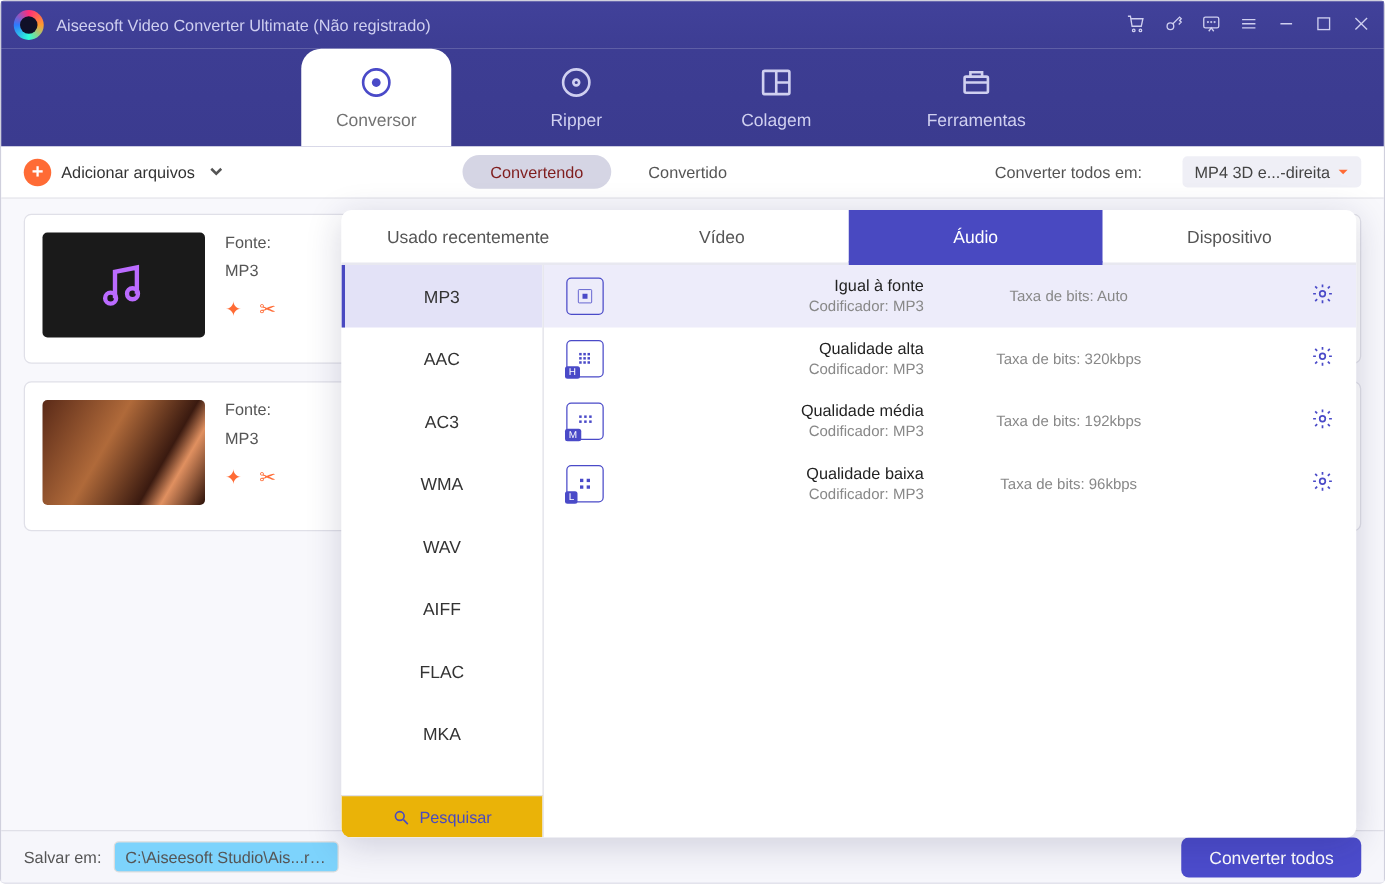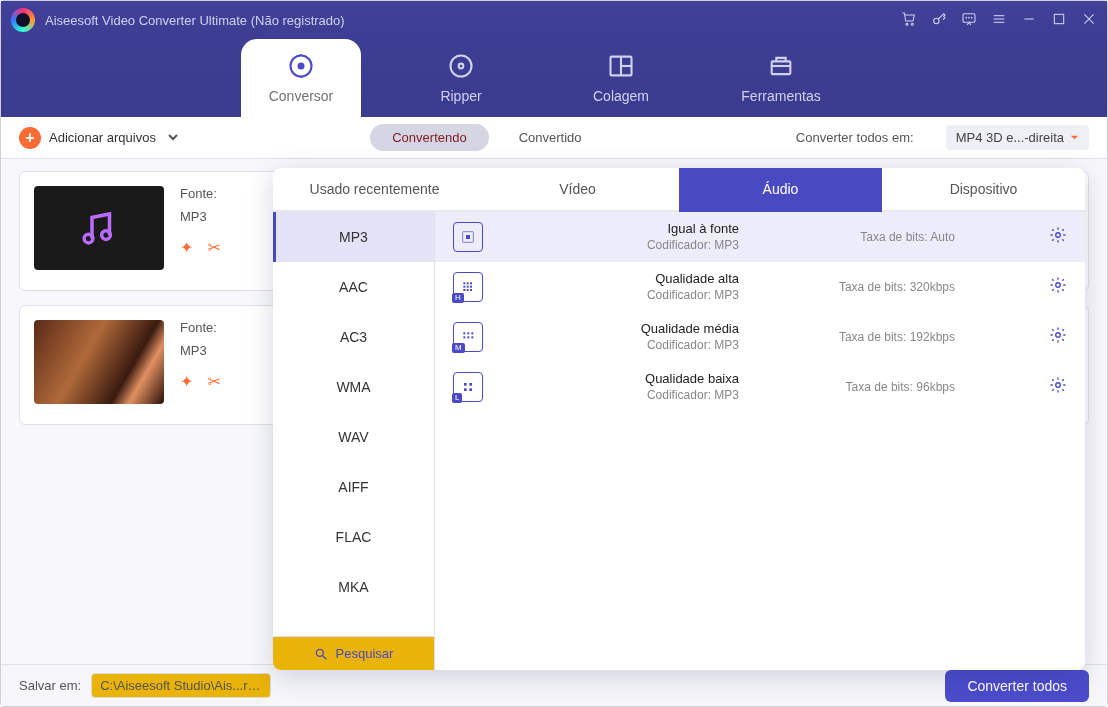--- a/index.html
+++ b/index.html
@@ -159,21 +159,21 @@
   
   .bottombar {
     height:42px; background:#f6f6fb;
     border-top:1px solid var(--border);
     display:flex; align-items:center; padding:0 18px;
     gap:10px; color:#555; font-size:13px;
   }
   .path-box {
     flex:0 0 auto;
     border:1px solid #ddd; border-radius:4px;
-    padding:4px 8px; background:#eab308; width:180px;
+    padding:4px 8px; background:#7dd3fc; width:180px;
     white-space:nowrap; overflow:hidden; text-overflow:ellipsis;
   }
   .bottom-spacer { flex:1; }
   .convert-big {
     background:#4c4ccc; color:#fff;
     padding:8px 22px; border-radius:6px;
     font-size:14px; font-weight:500; cursor:pointer;
   }
 
   
@@ -249,21 +249,21 @@
   }
   .preset-icon svg { width:16px; height:16px; fill:#4a4ac8; }
   .badge {
     position:absolute; bottom:-2px; left:-2px;
     font-size:8px; background:#4a4ac8; color:#fff;
     padding:1px 3px; border-radius:2px; line-height:1;
   }
   .preset-text { flex:0 0 240px; display:flex; flex-direction:column; gap:2px;align-items:flex-end; }
   .preset-text .t1 { font-size:13px; color:#222; }
   .preset-text .t2 { font-size:12px; color:#888; }
-  .preset-bitrate { flex:0 0 200px; font-size:12px; color:#888; text-align:right; }
+  .preset-bitrate { flex:0 0 200px; font-size:12px; color:#888; text-align:center; }
   .preset-gear { margin-left:auto; }
   .preset-gear svg { width:18px; height:18px; stroke:var(--gear); fill:none; stroke-width:1.8; cursor:pointer; }
 </style>
 </head>
 <body>
 
 <div class="window">
 
   <div class="titlebar">
     <div class="logo"></div>

